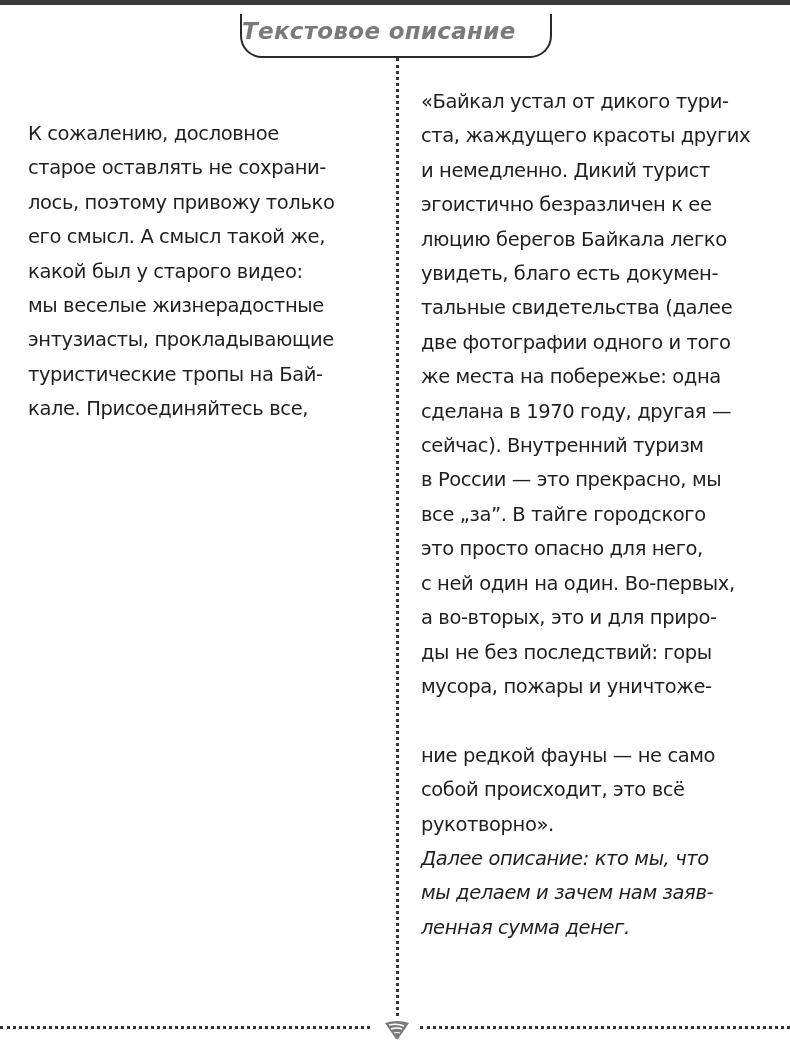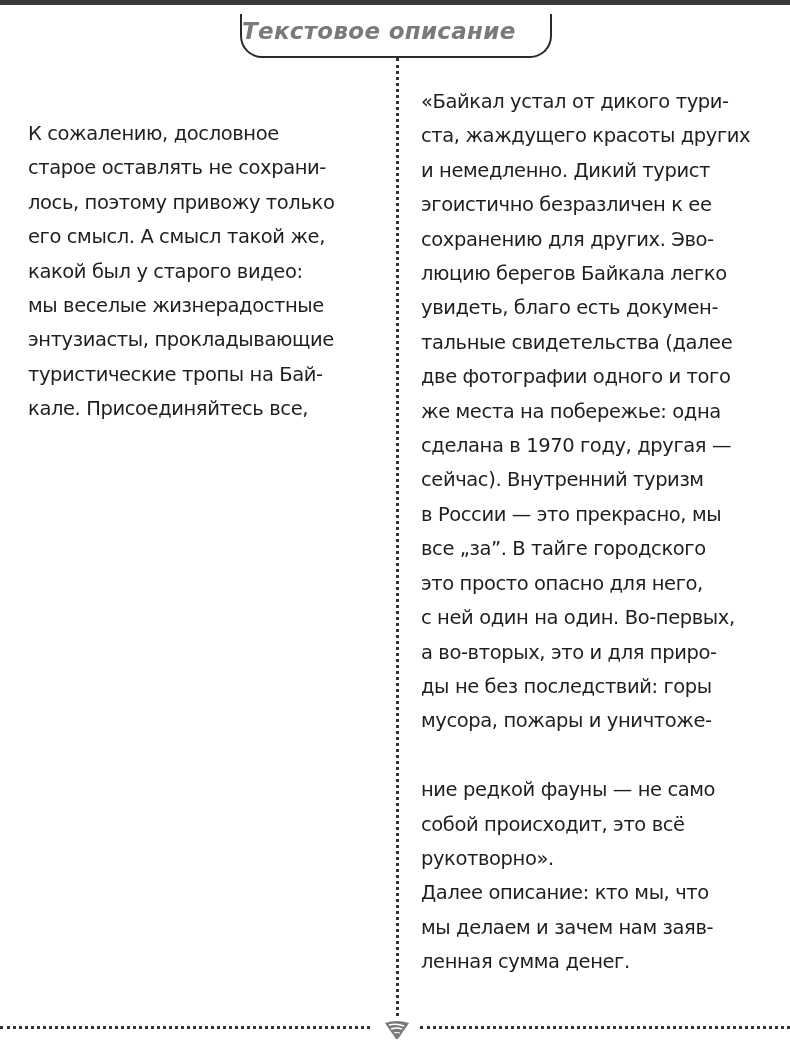--- a/index.html
+++ b/index.html
@@ -84,20 +84,21 @@
     .col-right {
       left: 421px;
       top: 85px;
       width: 360px;
     }
     .col-right .gap {
       display: block;
       height: 34.4px;
     }
     .col-right .italic {
+      font-style: italic;
     }
     .bottom-rule-left {
       position: absolute;
       left: 0;
       top: 1026px;
       width: 370px;
       border-top: 3px dotted #333;
     }
     .bottom-rule-right {
       position: absolute;
@@ -135,21 +136,20 @@
   <span class="line">энтузиасты, прокладывающие</span>
   <span class="line">туристические тропы на Бай-</span>
   <span class="line">кале. Присоединяйтесь все,</span>
 </div>
 
 <div class="column col-right">
   <span class="line">«Байкал устал от дикого тури-</span>
   <span class="line">ста, жаждущего красоты других</span>
   <span class="line">и немедленно. Дикий турист</span>
   <span class="line">эгоистично безразличен к ее</span>
-  <span class="line">сохранению для других. Эво-</span>
   <span class="line">люцию берегов Байкала легко</span>
   <span class="line">увидеть, благо есть докумен-</span>
   <span class="line">тальные свидетельства (далее</span>
   <span class="line">две фотографии одного и того</span>
   <span class="line">же места на побережье: одна</span>
   <span class="line">сделана в 1970 году, другая —</span>
   <span class="line">сейчас). Внутренний туризм</span>
   <span class="line">в России — это прекрасно, мы</span>
   <span class="line">все „за”. В тайге городского</span>
   <span class="line">это просто опасно для него,</span>

